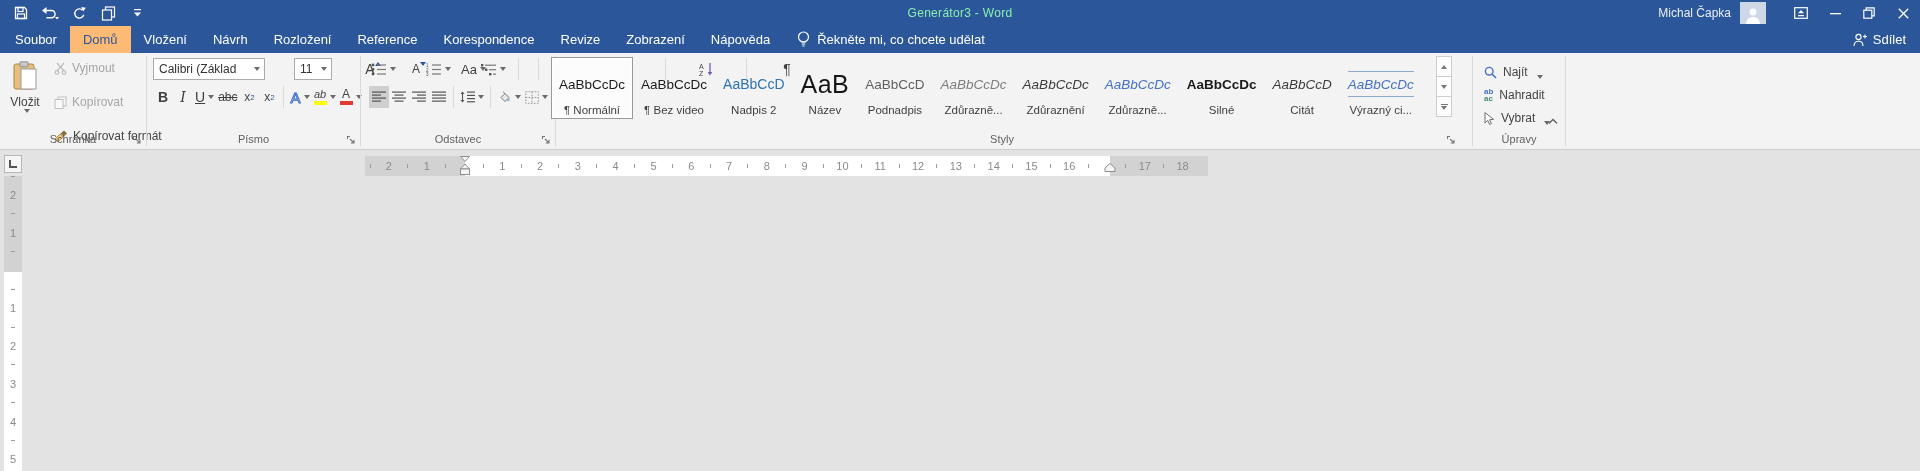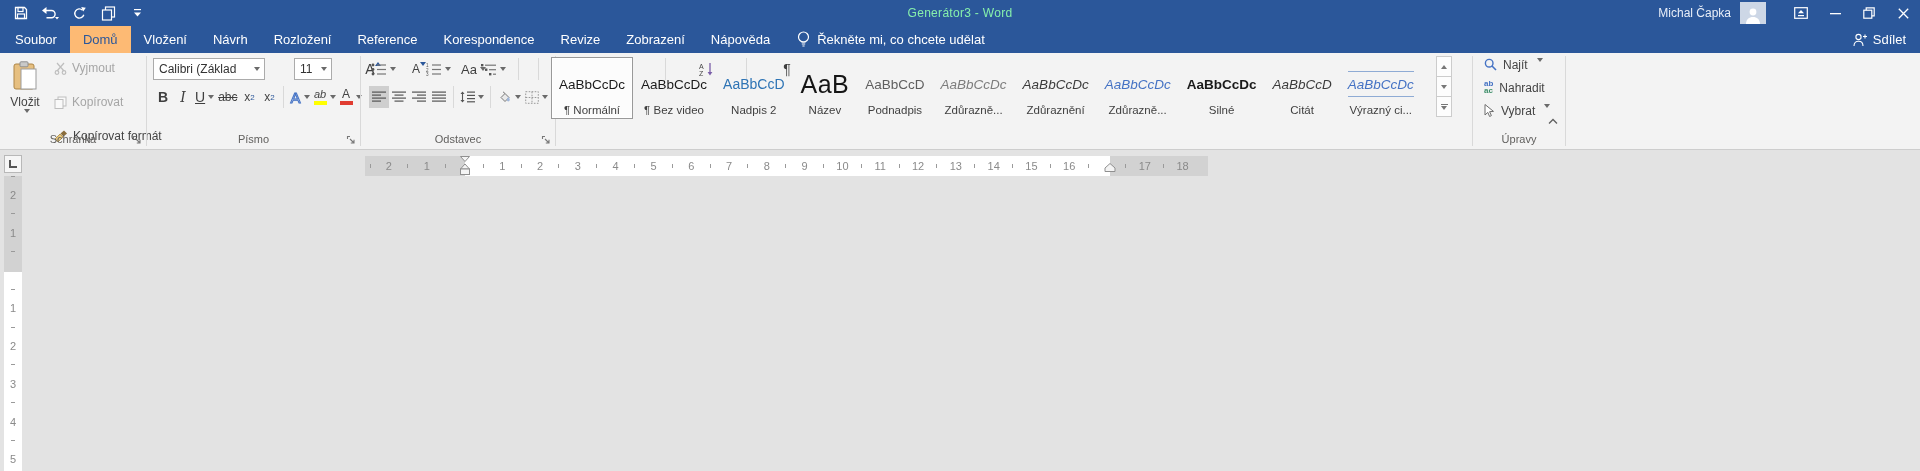--- a/index.html
+++ b/index.html
@@ -78,21 +78,21 @@
   .style-item.quote .st-sample { font-style:italic; color:#3c3c3c; }
   .style-item.intense-quote .st-sample { font-style:italic; color:#4472c4; height:26px; border-top:1px solid #8fabd4; border-bottom:1px solid #8fabd4; margin:4px 0; }
   .gal-scroll { position:absolute; right:8px; top:4px; width:16px; display:flex; flex-direction:column; }
   .gal-btn { width:16px; height:21px; border:1px solid #cccccc; background:#fdfdfd; display:flex; align-items:center; justify-content:center; margin-top:-1px; }
   .tri-up { width:0; height:0; border-left:3.5px solid transparent; border-right:3.5px solid transparent; border-bottom:4px solid #777; }
   .tri-dn { width:0; height:0; border-left:3.5px solid transparent; border-right:3.5px solid transparent; border-top:4px solid #777; }
   .more-glyph { display:flex; flex-direction:column; align-items:center; gap:1px; }
   .more-glyph .bar { width:7px; height:1px; background:#777; }
   
   .edit-col { position:absolute; left:8px; top:5px; display:flex; flex-direction:column; gap:2px; }
-  .edit-item { display:flex; align-items:flex-start; gap:6px; height:21px; padding:0 3px; white-space:nowrap; color:#444; }
+  .edit-item { display:flex; align-items:flex-end; gap:6px; height:21px; padding:0 3px; white-space:nowrap; color:#444; }
   .collapse-ribbon { position:absolute; left:1544px; top:60px; width:18px; height:16px; display:flex; align-items:center; justify-content:center; }
   
   .docarea { position:absolute; left:0; top:150px; width:1920px; height:321px; background:#e3e3e3; }
   .tab-selector { position:absolute; left:4px; top:5px; width:18px; height:18px; background:#f6f6f6; border:1px solid #b8b8b8; display:flex; align-items:center; justify-content:center; }
   .tab-sel-glyph { width:8px; height:8px; border-left:2px solid #555; border-bottom:2px solid #555; }
   .h-ruler { position:absolute; left:365px; top:6px; width:843px; height:20px; background:#d2d2d2; }
   .h-ruler .white { position:absolute; left:100px; top:0; width:645px; height:20px; background:#ffffff; }
   .hr-cells { position:absolute; left:5px; top:0; height:20px; display:flex; }
   .hr-cell { position:relative; width:37.8px; height:20px; line-height:20px; text-align:center; font-size:11px; color:#8a8a8a; flex:0 0 auto; }
   .hr-cell::before { content:""; position:absolute; left:-0.5px; top:8px; width:1px; height:4px; background:#9a9a9a; }
@@ -562,20 +562,29 @@
           </div>
         <div class="gal-btn">
             <span class="tri-dn"></span>
           </div>
         <div class="gal-btn">
             <span class="more-glyph">
               <span class="bar"></span>
               <span class="tri-dn"></span>
             </span>
           </div>
+      </div>
+      <div class="g-footer">
+        <span class="g-label">Styly</span>
+        <span class="launcher">
+          <svg width="10" height="10" viewBox="0 0 10 10">
+            <path d="M1.5 4 V1.5 H4" fill="none" stroke="#777" stroke-width="1.1"></path>
+            <path d="M4 4 L8 8 M8 4.8 V8 H4.8" fill="none" stroke="#777" stroke-width="1.1"></path>
+          </svg>
+        </span>
       </div>
     </div>
     <div class="g-sep" style="left:1472px;"></div>
 
     <div class="group" style="left:1473px;width:92px;">
       <div class="edit-col">
         <div class="edit-item">
           <svg width="13" height="13" viewBox="0 0 13 13">
             <circle cx="5.2" cy="5.2" r="3.8" fill="none" stroke="#4472c4" stroke-width="1.4"></circle>
             <path d="M8 8 L12 12" stroke="#4472c4" stroke-width="1.6"></path>

